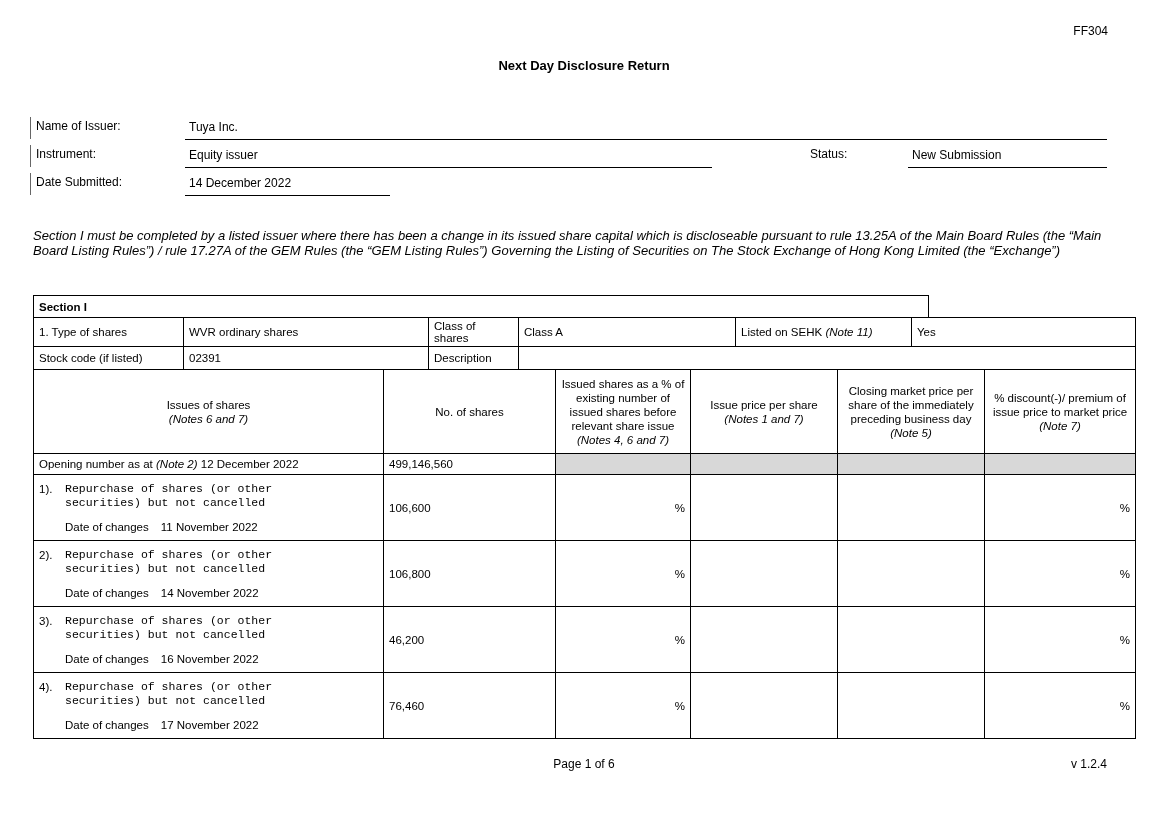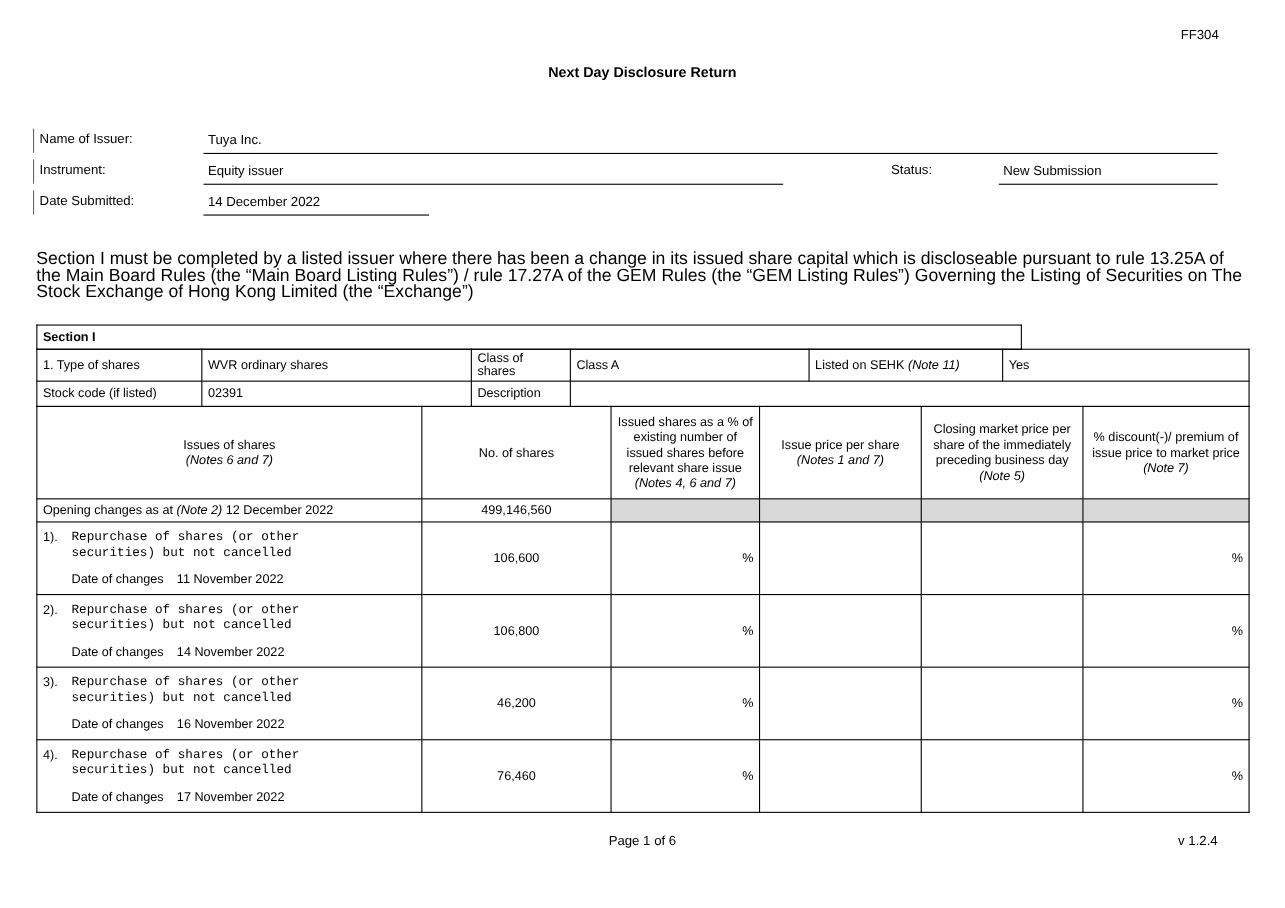--- a/index.html
+++ b/index.html
@@ -24,37 +24,37 @@
   .f-label { width:155px; padding:0 0 7px 6px; }
   .f-value { border-bottom:1px solid #000; padding:0 0 5px 4px; white-space:nowrap; overflow:hidden; }
   .f-val-instrument { width:527px; }
   .f-spacer { width:98px; }
   .f-label-status { width:98px; padding:0 0 7px 0; }
   .f-val-status { width:199px; }
   .f-val-issuer { width:922px; }
   .f-val-date { width:205px; }
 
   
-  .intro-note { position:absolute; top:228px; left:33px; width:1103px; font-size:16px; line-height:15px; }
+  .intro-note { position:absolute; top:228px; left:33px; width:1103px; font-style:italic; font-size:13px; line-height:15px; }
 
   
   .table-wrap { position:absolute; top:295px; left:33px; width:1102px; }
   table.tbl { border-collapse:collapse; table-layout:fixed; width:896px; }
   table.tbl + table.tbl { margin-top:-1px; }
   table.tbl td { border:1px solid #000; font-size:11.5px; padding:2px 5px; vertical-align:middle; }
 
   .t-title td { height:22px; font-weight:bold; font-size:12px; }
 
   .t-info td { height:23px; }
 
   .t-main .hdr td { height:84px; text-align:center; vertical-align:middle; line-height:14px; padding:3px 5px; }
 
   .opening-row td { height:21px; }
   .opening-row .shaded { background:#d8d8d8; }
-  .val-shares { text-align:center; vertical-align:top; padding:3px 8px 2px 4px; }
+  .val-shares { text-align:left; vertical-align:top; padding:3px 8px 2px 4px; }
   .val-pct { text-align:right; vertical-align:top; padding:3px 6px 2px 4px; }
   .val-empty { vertical-align:top; }
   .opening-row .val-shares { vertical-align:middle; }
 
   .data-row td { height:66px; vertical-align:top; }
   .issue-cell { padding:3px 4px 3px 2px; }
   .issue-line { display:flex; align-items:flex-start; line-height:14px; }
   .issue-num { flex:0 0 26px; }
   .issue-desc { flex:1; max-width:288px; line-height:14px;font-family:Liberation Mono, monospace; }
   .date-line { margin:10px 0 0 26px; line-height:14px; }
@@ -149,21 +149,21 @@
         <div><i>(Notes 6 and 7)</i></div>
       </td>
       <td>No. of shares</td>
       <td><span>Issued shares as a % of existing number of issued shares before relevant share issue </span><i>(Notes 4, 6 and 7)</i></td>
       <td><span>Issue price per share </span><i>(Notes 1 and 7)</i></td>
       <td><span>Closing market price per share of the immediately preceding business day </span><i>(Note 5)</i></td>
       <td><span>% discount(-)/ premium of issue price to market price </span><i>(Note 7)</i></td>
     </tr>
 
     <tr class="opening-row">
-      <td><span>Opening changes as at </span><i>(Note 2)</i><span> 12 December 2022</span></td>
+      <td><span>Opening number as at </span><i>(Note 2)</i><span> 12 December 2022</span></td>
       <td class="val-shares">499,146,560</td>
       <td class="shaded"></td>
       <td class="shaded"></td>
       <td class="shaded"></td>
       <td class="shaded"></td>
     </tr>
 
     <tr class="data-row">
       <td class="issue-cell">
         <div class="issue-line">

